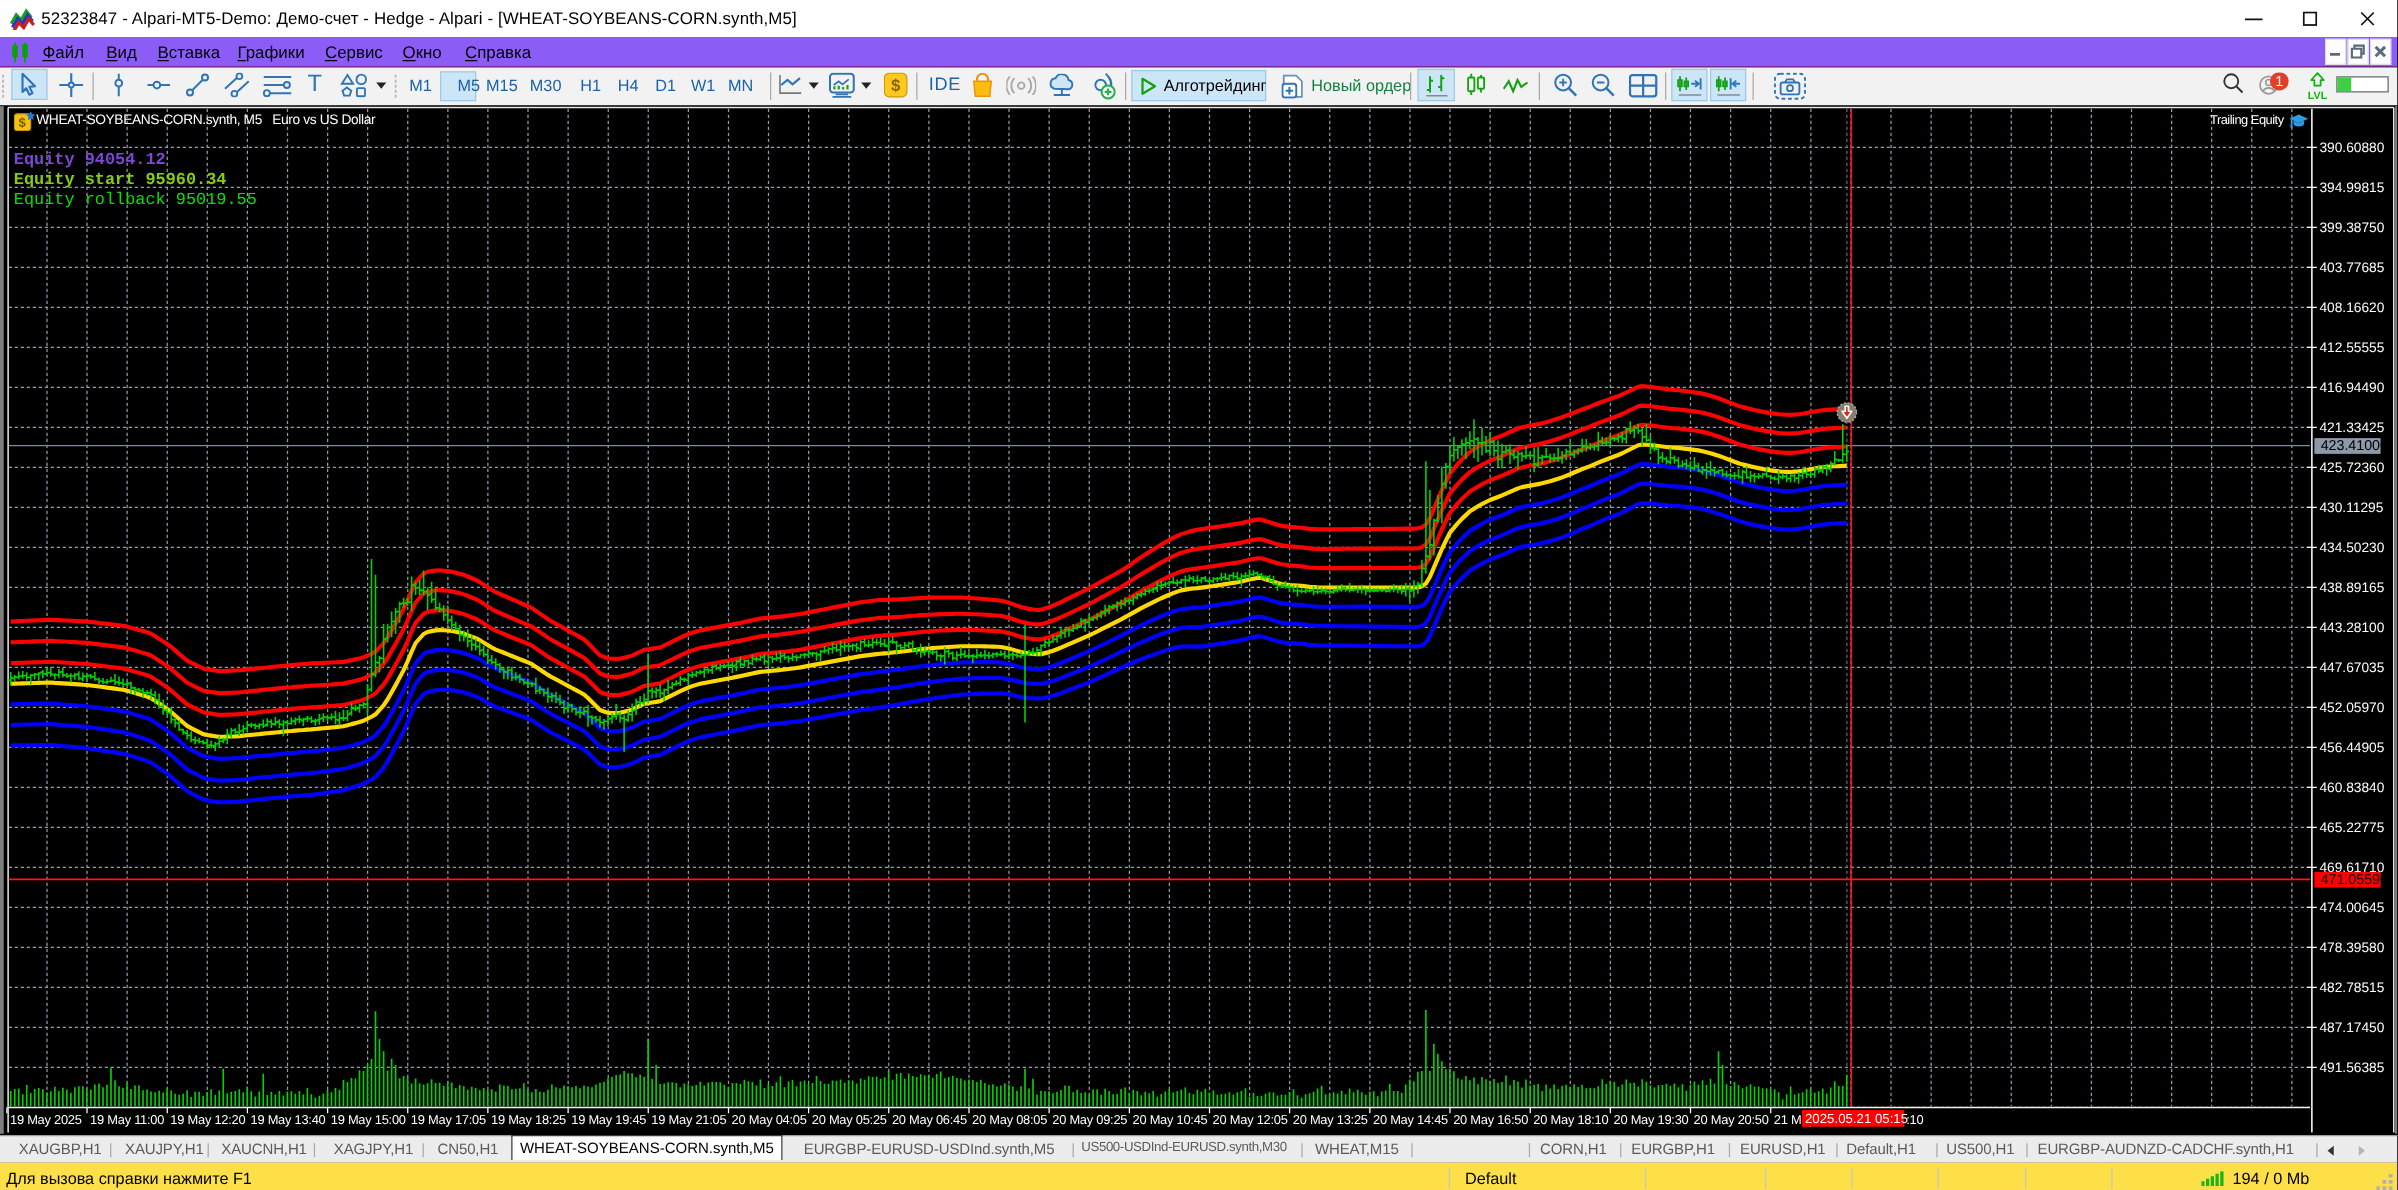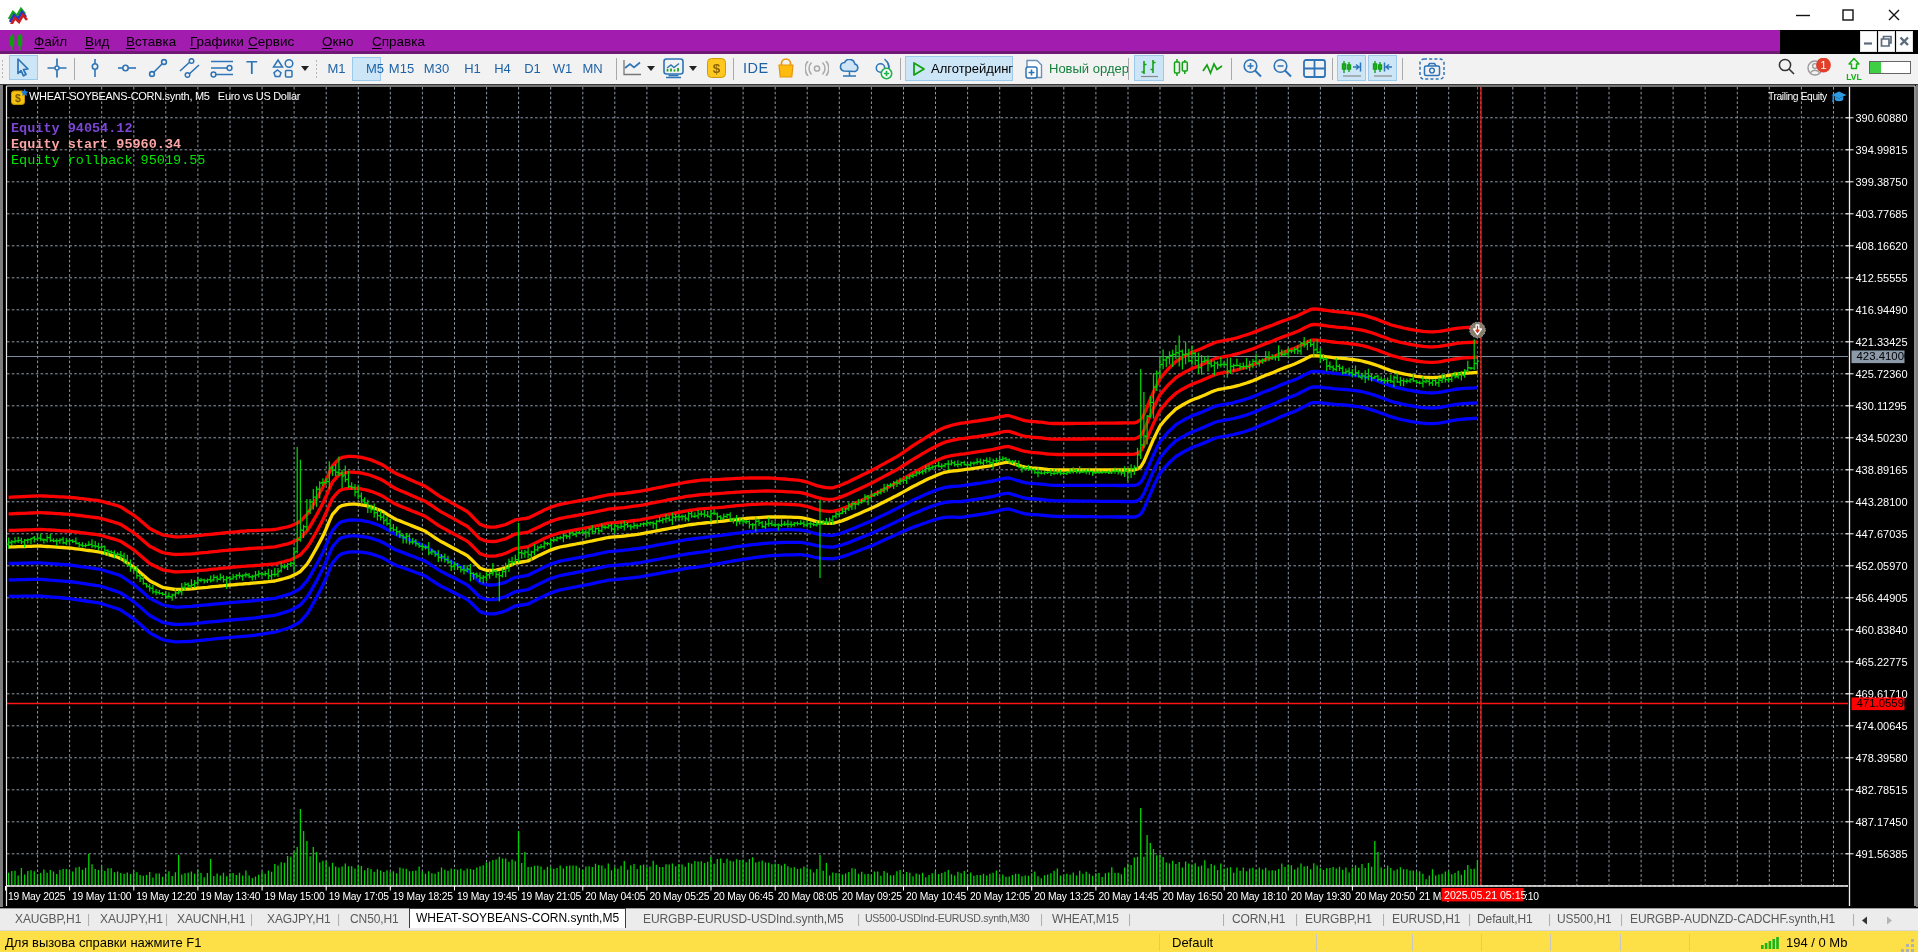--- a/index.html
+++ b/index.html
@@ -1,55 +1,56 @@
 <!DOCTYPE html>
 <html><head><meta charset="utf-8"><style>
 *{margin:0;padding:0;box-sizing:border-box}
 body{width:1918px;height:952px;overflow:hidden;font-family:"Liberation Sans",sans-serif;background:#000;position:relative}
 .abs{position:absolute}
 #titlebar{left:0;top:0;width:1918px;height:30px;background:#ffffff;color:#000}
-#menubar{left:0;top:30px;width:1780px;height:24px;background:#a21caf;border-bottom:3px solid #701a75}
+#menubar{left:0;top:30px;width:1918px;height:24px;background:#8b5cf6;border-bottom:1px solid #701a75}
 #toolbar{left:0;top:54px;width:1918px;height:30px;background:#f2f2f2}
 .mi{position:absolute;top:4px;font-size:13.5px;color:#000}
 .mi u{text-decoration:underline;text-underline-offset:2px}
 .tfb{position:absolute;top:3px;width:30px;height:24px;font-size:13px;color:#1d62a6;text-align:center;line-height:24px}
 .sep{position:absolute;top:4px;width:1px;height:22px;background:#a9a9a9}
 .selbtn{position:absolute;background:#cde6f7;border:1px solid #9cc9e9}
 #tabbar{left:0;top:908px;width:1918px;height:22px;background:#ececec;border-top:1px solid #9c9c9c}
 .tab{position:absolute;top:3px;font-size:12px;color:#5a5a5a;white-space:nowrap;letter-spacing:-.1px}
 .tsep{position:absolute;top:3px;font-size:12px;color:#aaa}
 #activetab{position:absolute;left:409px;top:-1px;width:217px;height:20px;background:#fff;border:1.6px solid #3c3c3c;border-bottom:none;text-align:center;font-size:12px;color:#000;line-height:18px;z-index:2}
 #statusbar{left:0;top:930px;width:1918px;height:22px;background:#fde047;border-top:1px solid #d9d9d9;font-size:13px;color:#000}
 .ssep{position:absolute;top:3px;width:1px;height:17px;background:#c6c6c6}
 </style></head><body>
 <div class="abs" id="titlebar">
 <svg style="position:absolute;left:8px;top:6px" width="20" height="18" viewBox="0 0 20 18">
       <path d="M1 13 L5 6 L9 10 L13 3 L17 8" stroke="#18a21c" stroke-width="2.6" fill="none"></path>
       <path d="M2 16 L6 9 L10 13 L14 6 L18 11" stroke="#2236c8" stroke-width="2.6" fill="none"></path>
       <path d="M3 19 L7 12 L11 16 L15 9 L19 14" stroke="#c81e1e" stroke-width="2.6" fill="none"></path>
     </svg>
+<div class="abs" style="left:33px;top:7px;font-size:13.5px;letter-spacing:.1px">52323847 - Alpari-MT5-Demo: Демо-счет - Hedge - Alpari - [WHEAT-SOYBEANS-CORN.synth,M5]</div>
 <svg style="position:absolute;left:1795px;top:14px" width="16" height="3" viewBox="0 0 16 3">
       <path d="M1 1.5H15" stroke="#111" stroke-width="1.4"></path>
     </svg>
 <svg style="position:absolute;left:1842px;top:9px" width="12" height="12" viewBox="0 0 12 12">
       <rect x="1" y="1" width="10" height="10" fill="none" stroke="#111" stroke-width="1.4"></rect>
     </svg>
 <svg style="position:absolute;left:1888px;top:9px" width="12" height="12" viewBox="0 0 12 12">
       <path d="M1 1 L11 11M11 1 L1 11" stroke="#111" stroke-width="1.4"></path>
     </svg>
 </div>
 <div class="abs" id="menubar">
 <svg style="position:absolute;left:8px;top:3px" width="16" height="18" viewBox="0 0 16 18">
       <path d="M4 1v16M2.5 4h3v8h-3zM12 1v16M10.5 3h3v9h-3z" stroke="#0ca00c" stroke-width="1.5" fill="none"></path>
     </svg>
 <div class="mi" style="left:34px"><u>Ф</u>айл</div>
 <div class="mi" style="left:85px"><u>В</u>ид</div>
 <div class="mi" style="left:126px"><u>В</u>ставка</div>
 <div class="mi" style="left:190px"><u>Г</u>рафики</div>
-<div class="mi" style="left:248px"><u>С</u>ервис</div>
+<div class="mi" style="left:260px"><u>С</u>ервис</div>
 <div class="mi" style="left:322px"><u>О</u>кно</div>
 <div class="mi" style="left:372px"><u>С</u>правка</div>
 <div class="abs" style="left:1860px;top:1px;width:17px;height:21px;background:#fdfdfd;border:1px solid #e0e0e0"></div>
 <svg style="position:absolute;left:1861px;top:3px" width="15" height="16" viewBox="0 0 15 16">
       <path d="M3 10.5H11" stroke="#5b6b7b" stroke-width="2.2"></path>
     </svg>
 <div class="abs" style="left:1878px;top:1px;width:17px;height:21px;background:#fdfdfd;border:1px solid #e0e0e0"></div>
 <svg style="position:absolute;left:1879px;top:3px" width="15" height="16" viewBox="0 0 15 16">
       <path d="M4.5 6V3.5H12V10H9.5M2.5 6H10V13H2.5z" fill="none" stroke="#5b6b7b" stroke-width="1.7"></path>
     </svg>
@@ -347,21 +348,21 @@
     <path d="M13.5 0l1.3 2.2 2.5.4-1.8 1.8.4 2.5-2.4-1.2-2.2 1.2.4-2.5L9.9 2.6l2.4-.4z" fill="#1e7ad2"></path>
   </svg>
 <div class="abs" style="left:1768px;top:91px;font-size:10.3px;letter-spacing:-.4px;color:#fff;z-index:3">Trailing Equity</div>
 <svg style="position:absolute;left:1831px;top:90px" width="16" height="14" viewBox="0 0 16 14">
     <path d="M8 1.5 L15.5 5 L8 8.5 L0.5 5z" fill="#2e9ae2"></path>
     <path d="M3.8 6.6v2.6c0 1.1 1.9 2 4.2 2s4.2-.9 4.2-2V6.6L8 8.5z" fill="#2e9ae2"></path>
     <path d="M2.2 5.5v4.5" stroke="#2e9ae2" stroke-width="1.3" fill="none"></path>
     <rect x="1.3" y="10" width="1.8" height="2.2" fill="#2e9ae2"></rect>
   </svg>
 <div class="abs" style="left:11px;top:121px;font-family:'Liberation Mono',monospace;font-size:13.5px;font-weight:bold;color:#7d46d6;z-index:3">Equity 94054.12</div>
-<div class="abs" style="left:11px;top:137px;font-family:'Liberation Mono',monospace;font-size:13.5px;font-weight:bold;color:#fca5a5;z-index:3">Equity start 95960.34</div>
+<div class="abs" style="left:11px;top:137px;font-family:'Liberation Mono',monospace;font-size:13.5px;font-weight:bold;color:#84cc16;z-index:3">Equity start 95960.34</div>
 <div class="abs" style="left:11px;top:153px;font-family:'Liberation Mono',monospace;font-size:13.5px;font-weight:normal;color:#00e200;z-index:3">Equity rollback 95019.55</div>
 <div class="abs" id="tabbar">
 <div class="tab" style="left:15px;">XAUGBP,H1</div>
 <div class="tab" style="left:100px;">XAUJPY,H1</div>
 <div class="tab" style="left:177px;">XAUCNH,H1</div>
 <div class="tab" style="left:267px;">XAGJPY,H1</div>
 <div class="tab" style="left:350px;">CN50,H1</div>
 <div class="tab" style="left:643px;">EURGBP-EURUSD-USDInd.synth,M5</div>
 <div class="tab" style="left:865px;font-size:10.6px;letter-spacing:-.3px;">US500-USDInd-EURUSD.synth,M30</div>
 <div class="tab" style="left:1052px;">WHEAT,M15</div>

